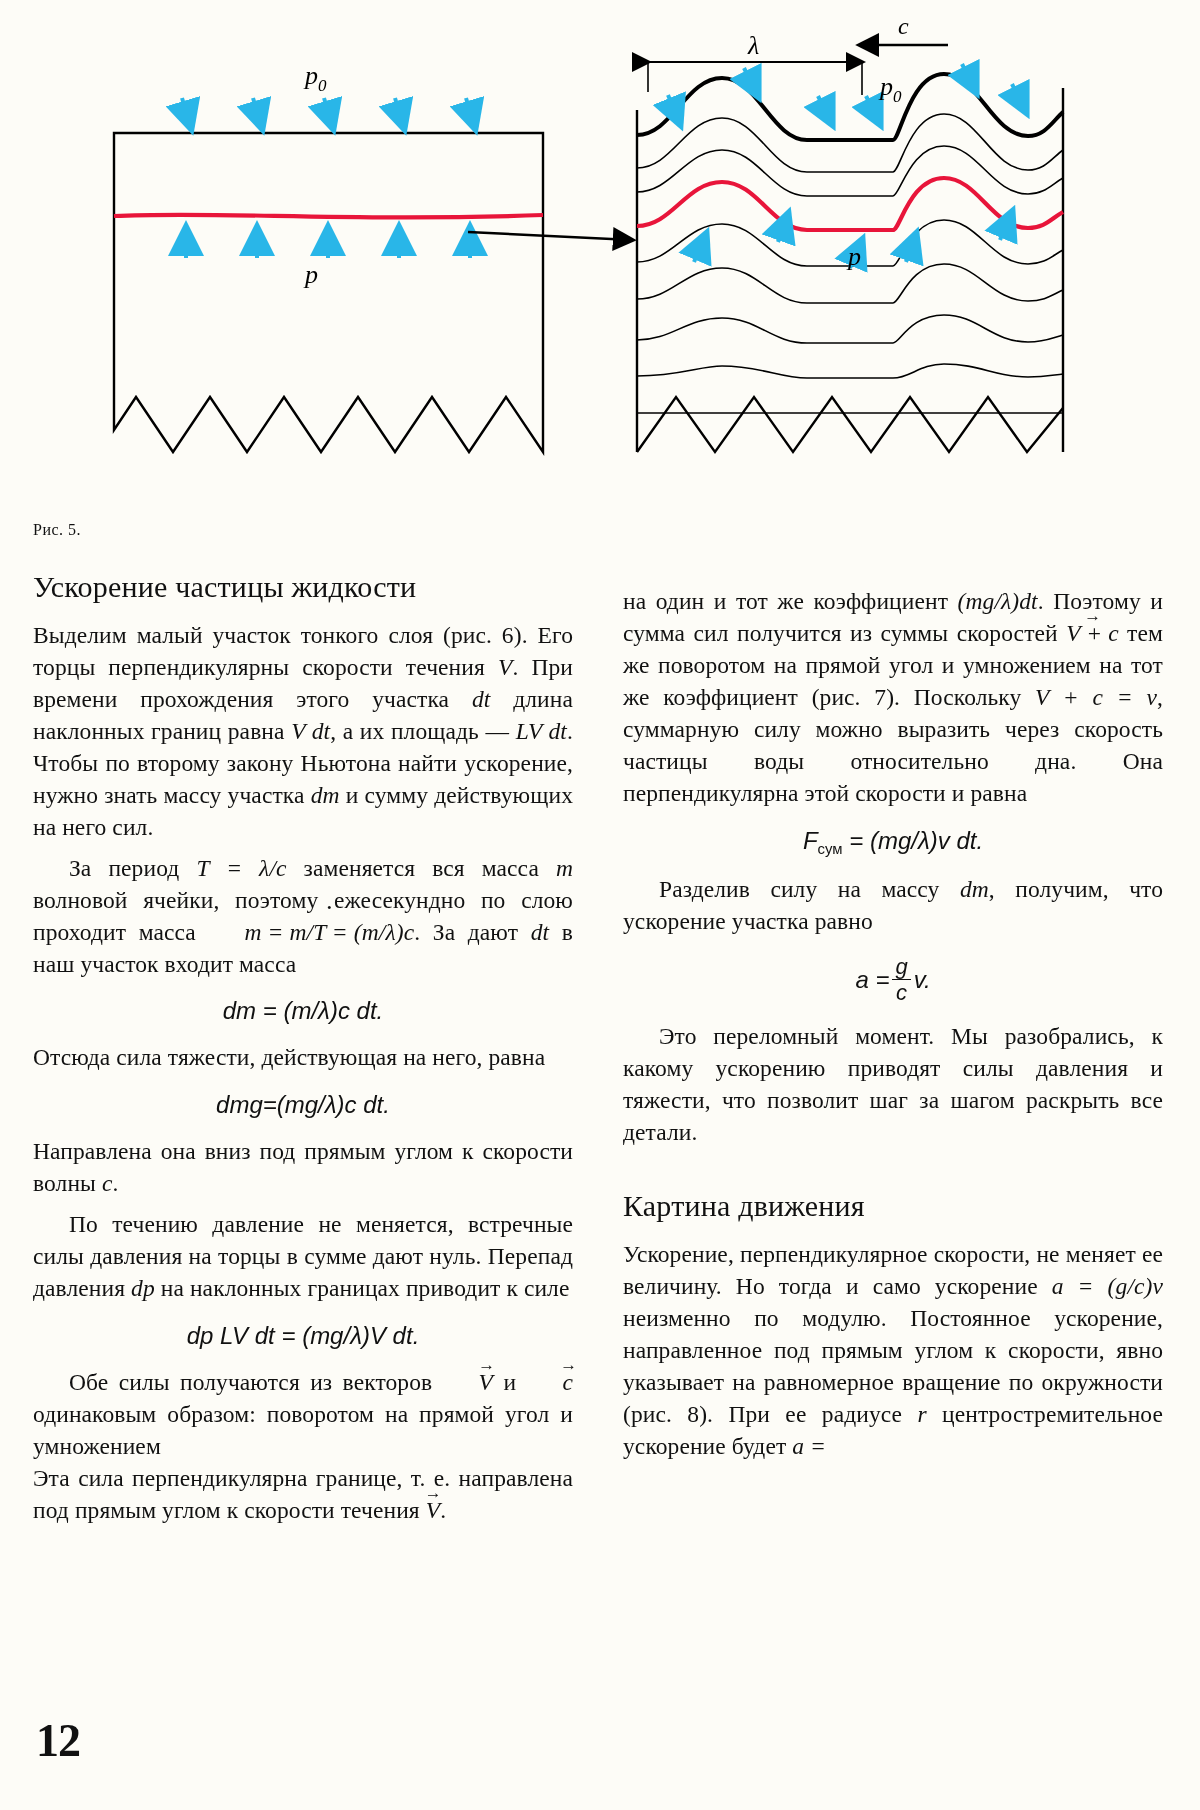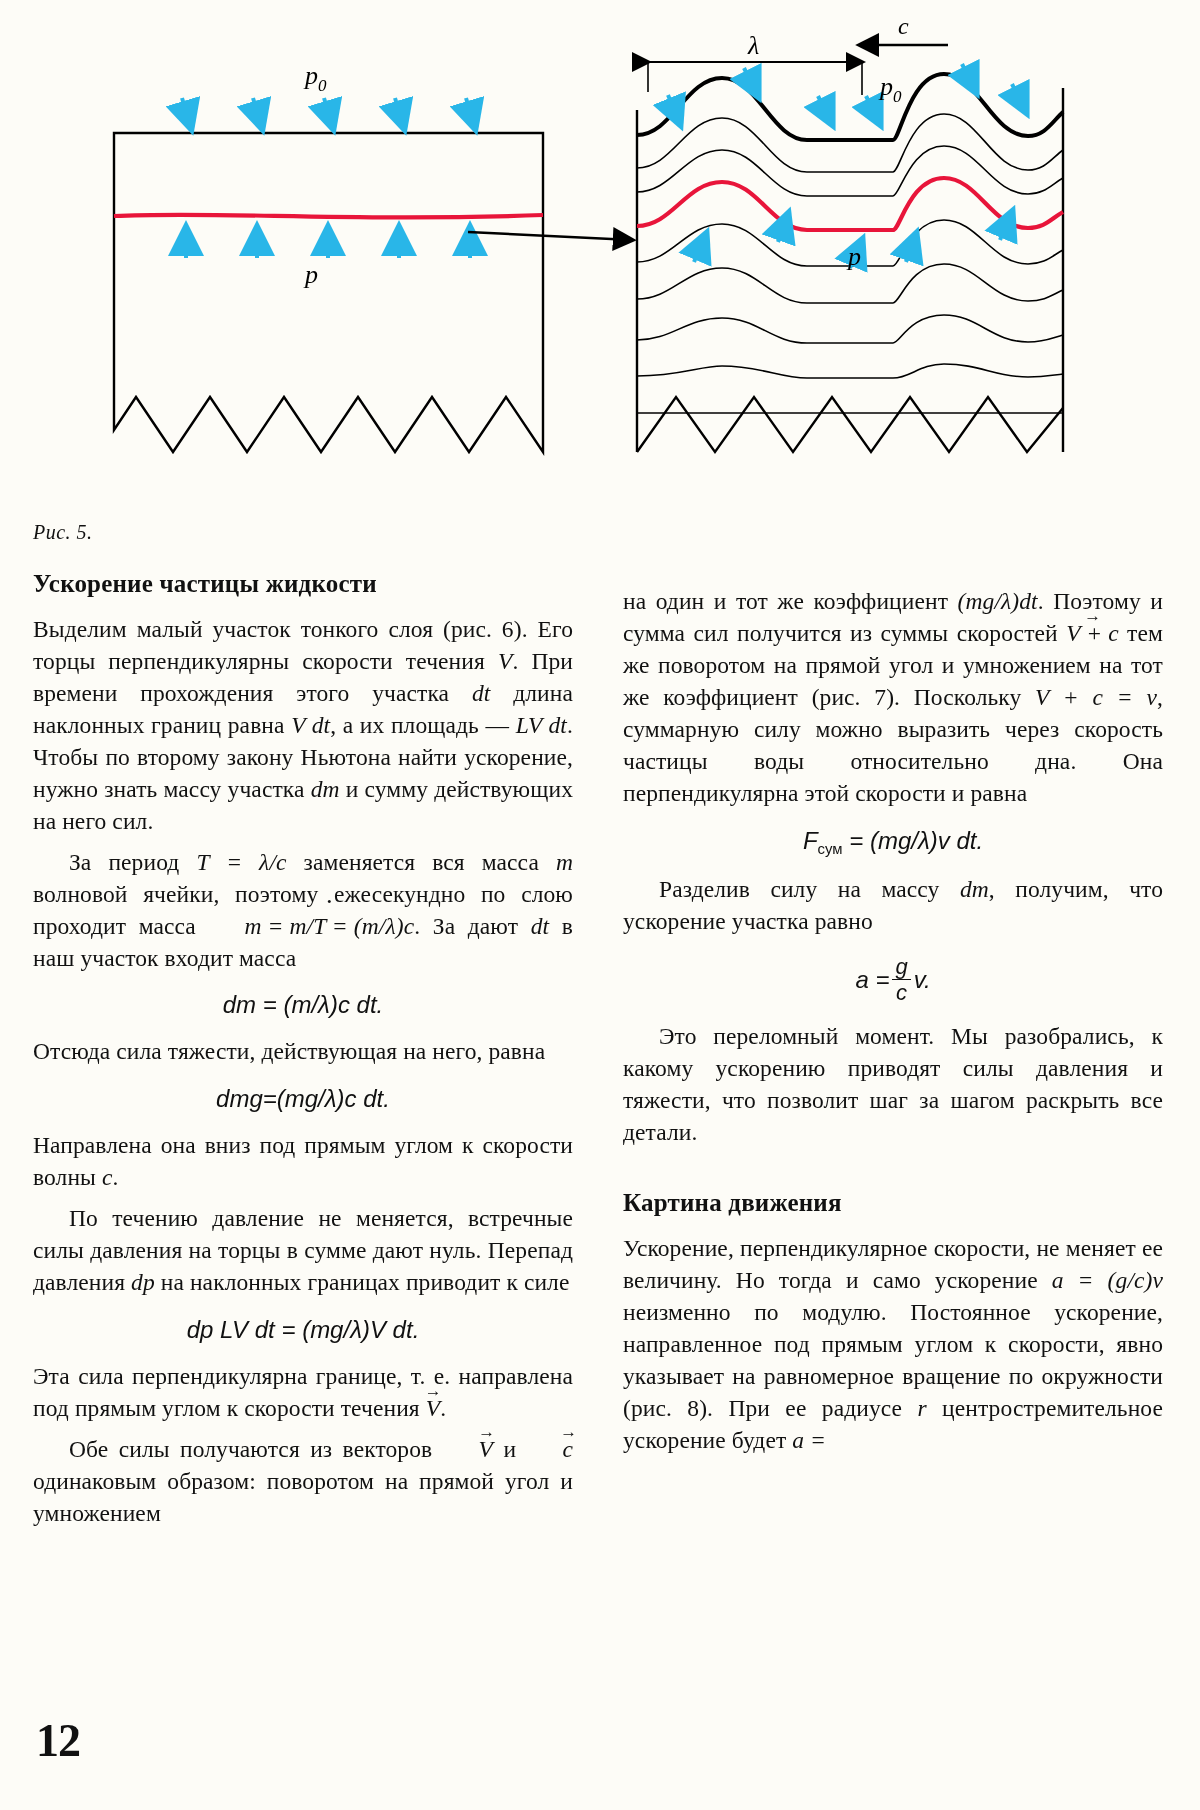--- a/index.html
+++ b/index.html
@@ -12,37 +12,37 @@
     overflow:hidden;
   }
   .page { position:relative; width:1200px; height:1810px; }
 
   
   .figure { position:absolute; left:0; top:0; width:1200px; height:520px; }
   .figure svg { display:block; }
 
   .fig-caption {
     position:absolute; left:33px; top:521px;
-    font-style:italic; font-size:20px; letter-spacing:.5px;
+    font-size:16px; letter-spacing:.5px;
   }
 
   
   .columns {
     position:absolute; left:33px; top:570px;
     width:1130px; height:1150px;
   }
   .col {
     position:absolute; top:0; width:540px;
   }
   .col-left { left:0; }
   .col-right { left:590px;margin-top:16px; }
 
   h3.sec {
     font-family:"Liberation Serif", serif;
-    font-weight:bold; font-size:25px;
+    font-weight:normal; font-size:30px;
     margin:0 0 16px 0; letter-spacing:.2px;
   }
   h3.sec2 { margin-top:40px; }
 
   p.body {
     margin:0 0 0 0;
     font-size:23.5px;
     line-height:1.36;
     text-align:justify;
     text-indent:0;
@@ -205,23 +205,23 @@
       <p class="body">Отсюда сила тяжести, действующая на него, равна</p>
 
       <div class="eq">dmg=(mg/λ)c dt.</div>
 
       <p class="body"><span>Направлена она вниз под прямым углом к скорости волны </span><i>c</i><span>.</span></p>
 
       <p class="body ind gap"><span>По течению давление не меняется, встречные силы давления на торцы в сумме дают нуль. Перепад давления </span><i>dp</i><span> на наклонных границах приводит к силе</span></p>
 
       <div class="eq">dp LV dt = (mg/λ)V dt.</div>
 
+      <p class="body ind gap"><span>Обе силы получаются из векторов </span><i class="vec">V</i><span> и </span><i class="vec">c</i><span> одинаковым образом: поворотом на прямой угол и умножением</span></p>
+
       <p class="body"><span>Эта сила перпендикулярна границе, т. е. направлена под прямым углом к скорости течения </span><i class="vec">V</i><span>.</span></p>
-
-      <p class="body ind gap"><span>Обе силы получаются из векторов </span><i class="vec">V</i><span> и </span><i class="vec">c</i><span> одинаковым образом: поворотом на прямой угол и умножением</span></p>
     </div>
 
     <div class="col col-right">
 
       <p class="body"><span>на один и тот же коэффициент </span><i>(mg/λ)dt</i><span>. Поэтому и сумма сил получится из суммы скоростей </span><i class="vec">V + c</i><span> тем же поворотом на прямой угол и умножением на тот же коэффициент (рис. 7). Поскольку </span><i>V + c = v</i><span>, суммарную силу можно выразить через скорость частицы воды относительно дна. Она перпендикулярна этой скорости и равна</span></p>
 
       <div class="eq"><i>F</i><span class="sub">сум</span> <span>= (mg/λ)v dt.</span></div>
 
       <p class="body ind"><span>Разделив силу на массу </span><i>dm</i><span>, получим, что ускорение участка равно</span></p>
 

